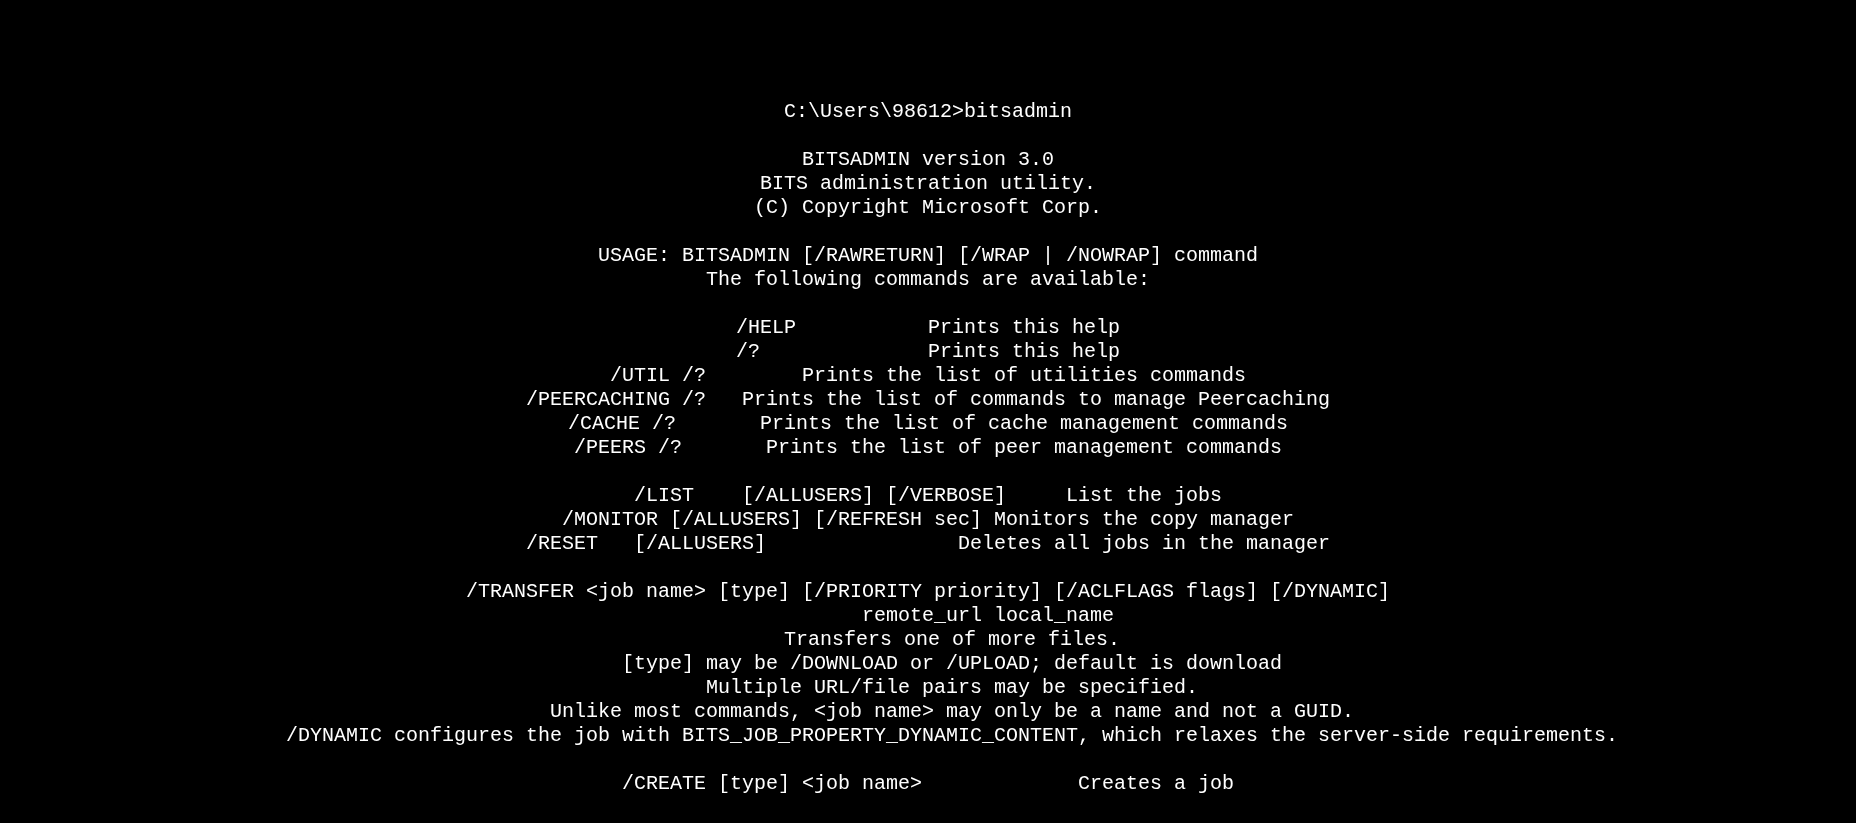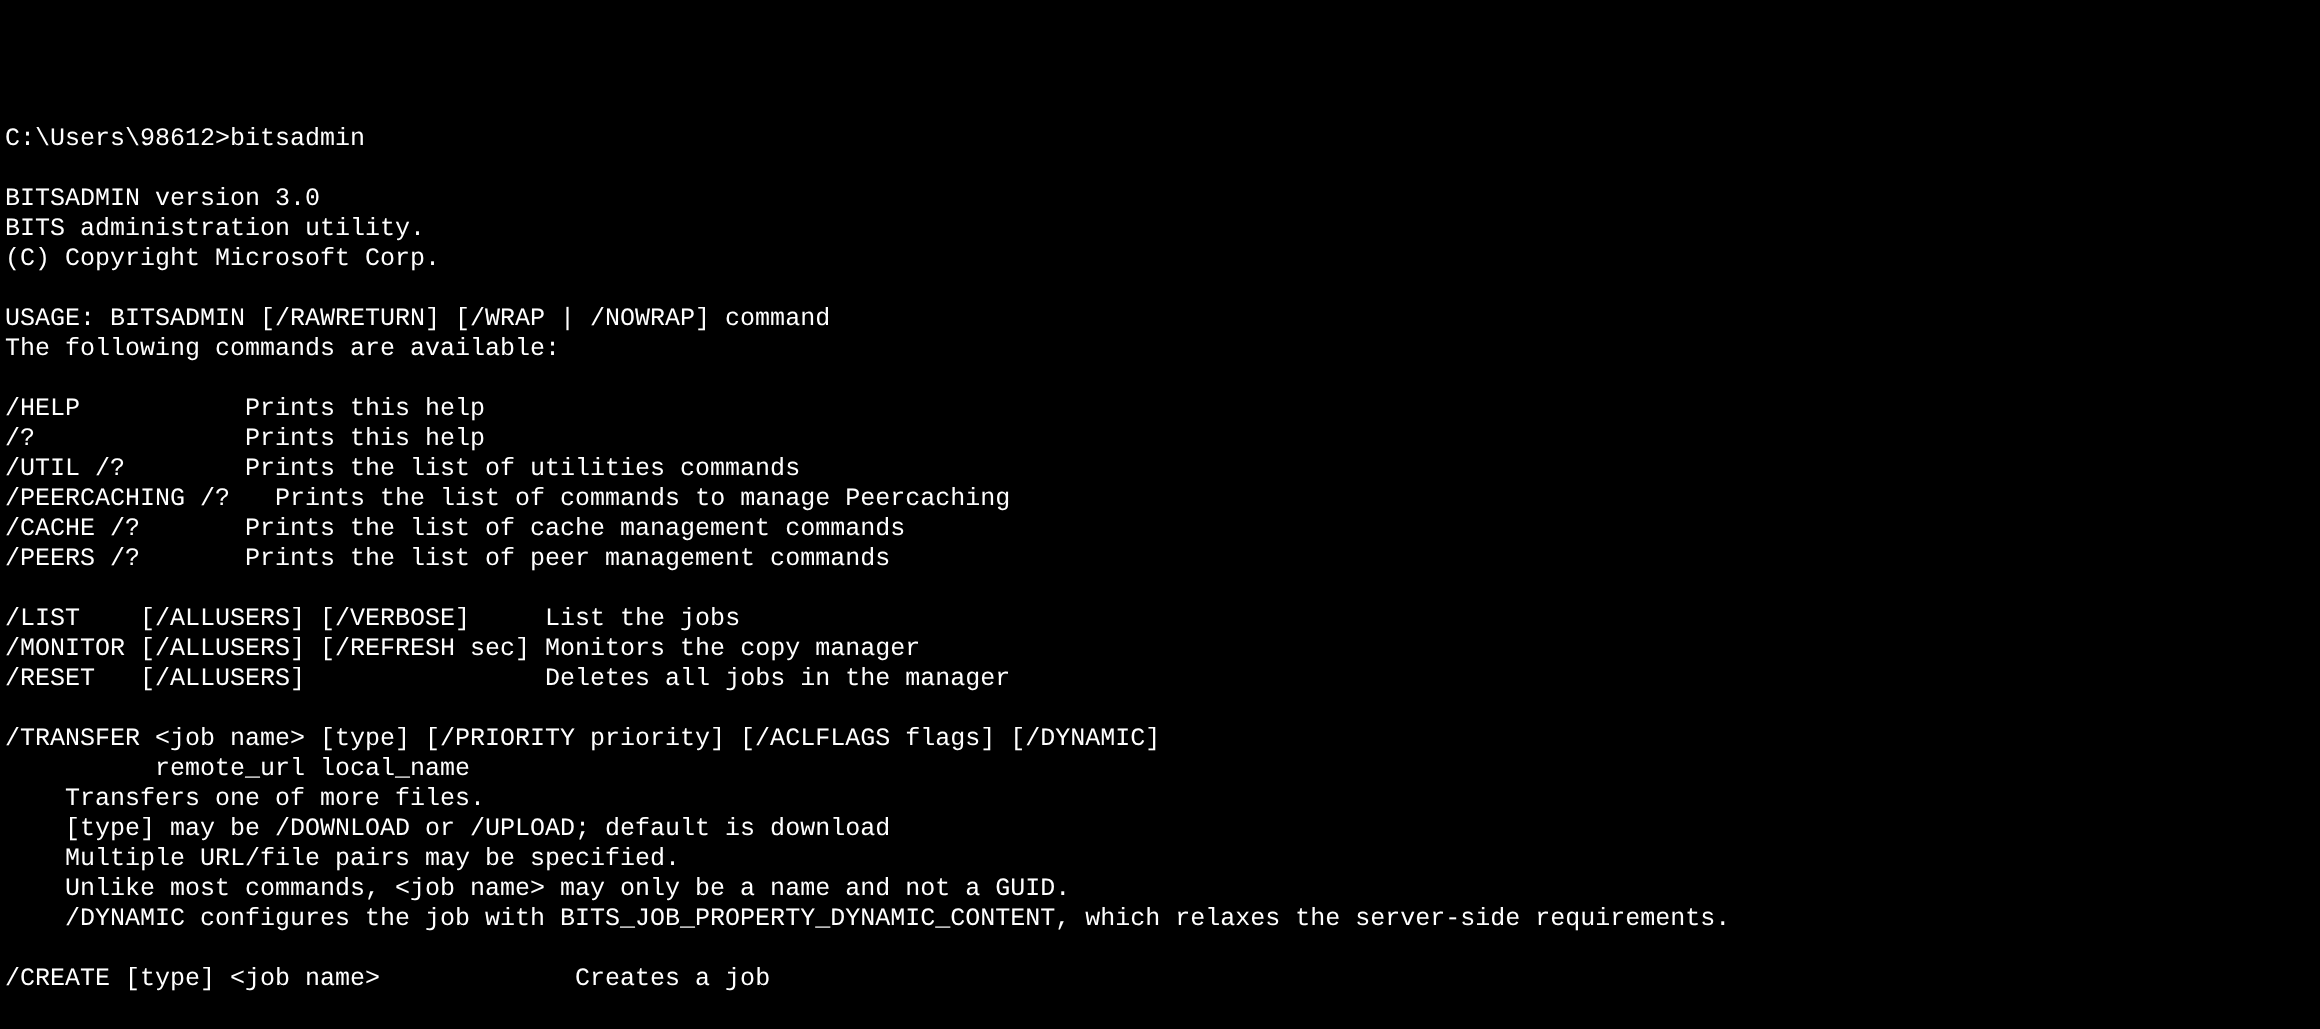--- a/index.html
+++ b/index.html
@@ -18,20 +18,21 @@
       overflow: hidden;
       width: 1856px;
       height: 823px;
     }
     .terminal {
       padding: 4px 4px;
     }
     .line {
       display: block;
       min-height: 1.2em;
+      text-align: center;
     }
   </style>
 </head>
 <body>
 
 
 
 <div class="terminal"><span class="line"><span>C:\Users\98612&gt;</span><span>bitsadmin</span></span><span class="line"> </span><span class="line">BITSADMIN version 3.0</span><span class="line">BITS administration utility.</span><span class="line">(C) Copyright Microsoft Corp.</span><span class="line"> </span><span class="line">USAGE: BITSADMIN [/RAWRETURN] [/WRAP | /NOWRAP] command</span><span class="line">The following commands are available:</span><span class="line"> </span><span class="line"><span>/HELP           </span><span>Prints this help</span></span><span class="line"><span>/?              </span><span>Prints this help</span></span><span class="line"><span>/UTIL /?        </span><span>Prints the list of utilities commands</span></span><span class="line"><span>/PEERCACHING /?   </span><span>Prints the list of commands to manage Peercaching</span></span><span class="line"><span>/CACHE /?       </span><span>Prints the list of cache management commands</span></span><span class="line"><span>/PEERS /?       </span><span>Prints the list of peer management commands</span></span><span class="line"> </span><span class="line"><span>/LIST    [/ALLUSERS] [/VERBOSE]     </span><span>List the jobs</span></span><span class="line"><span>/MONITOR [/ALLUSERS] [/REFRESH sec] </span><span>Monitors the copy manager</span></span><span class="line"><span>/RESET   [/ALLUSERS]                </span><span>Deletes all jobs in the manager</span></span><span class="line"> </span><span class="line">/TRANSFER &lt;job name&gt; [type] [/PRIORITY priority] [/ACLFLAGS flags] [/DYNAMIC]</span><span class="line">          remote_url local_name</span><span class="line">    Transfers one of more files.</span><span class="line">    [type] may be /DOWNLOAD or /UPLOAD; default is download</span><span class="line">    Multiple URL/file pairs may be specified.</span><span class="line">    Unlike most commands, &lt;job name&gt; may only be a name and not a GUID.</span><span class="line">    /DYNAMIC configures the job with BITS_JOB_PROPERTY_DYNAMIC_CONTENT, which relaxes the server-side requirements.</span><span class="line"> </span><span class="line"><span>/CREATE [type] &lt;job name&gt;             </span><span>Creates a job</span></span></div>
 
 

